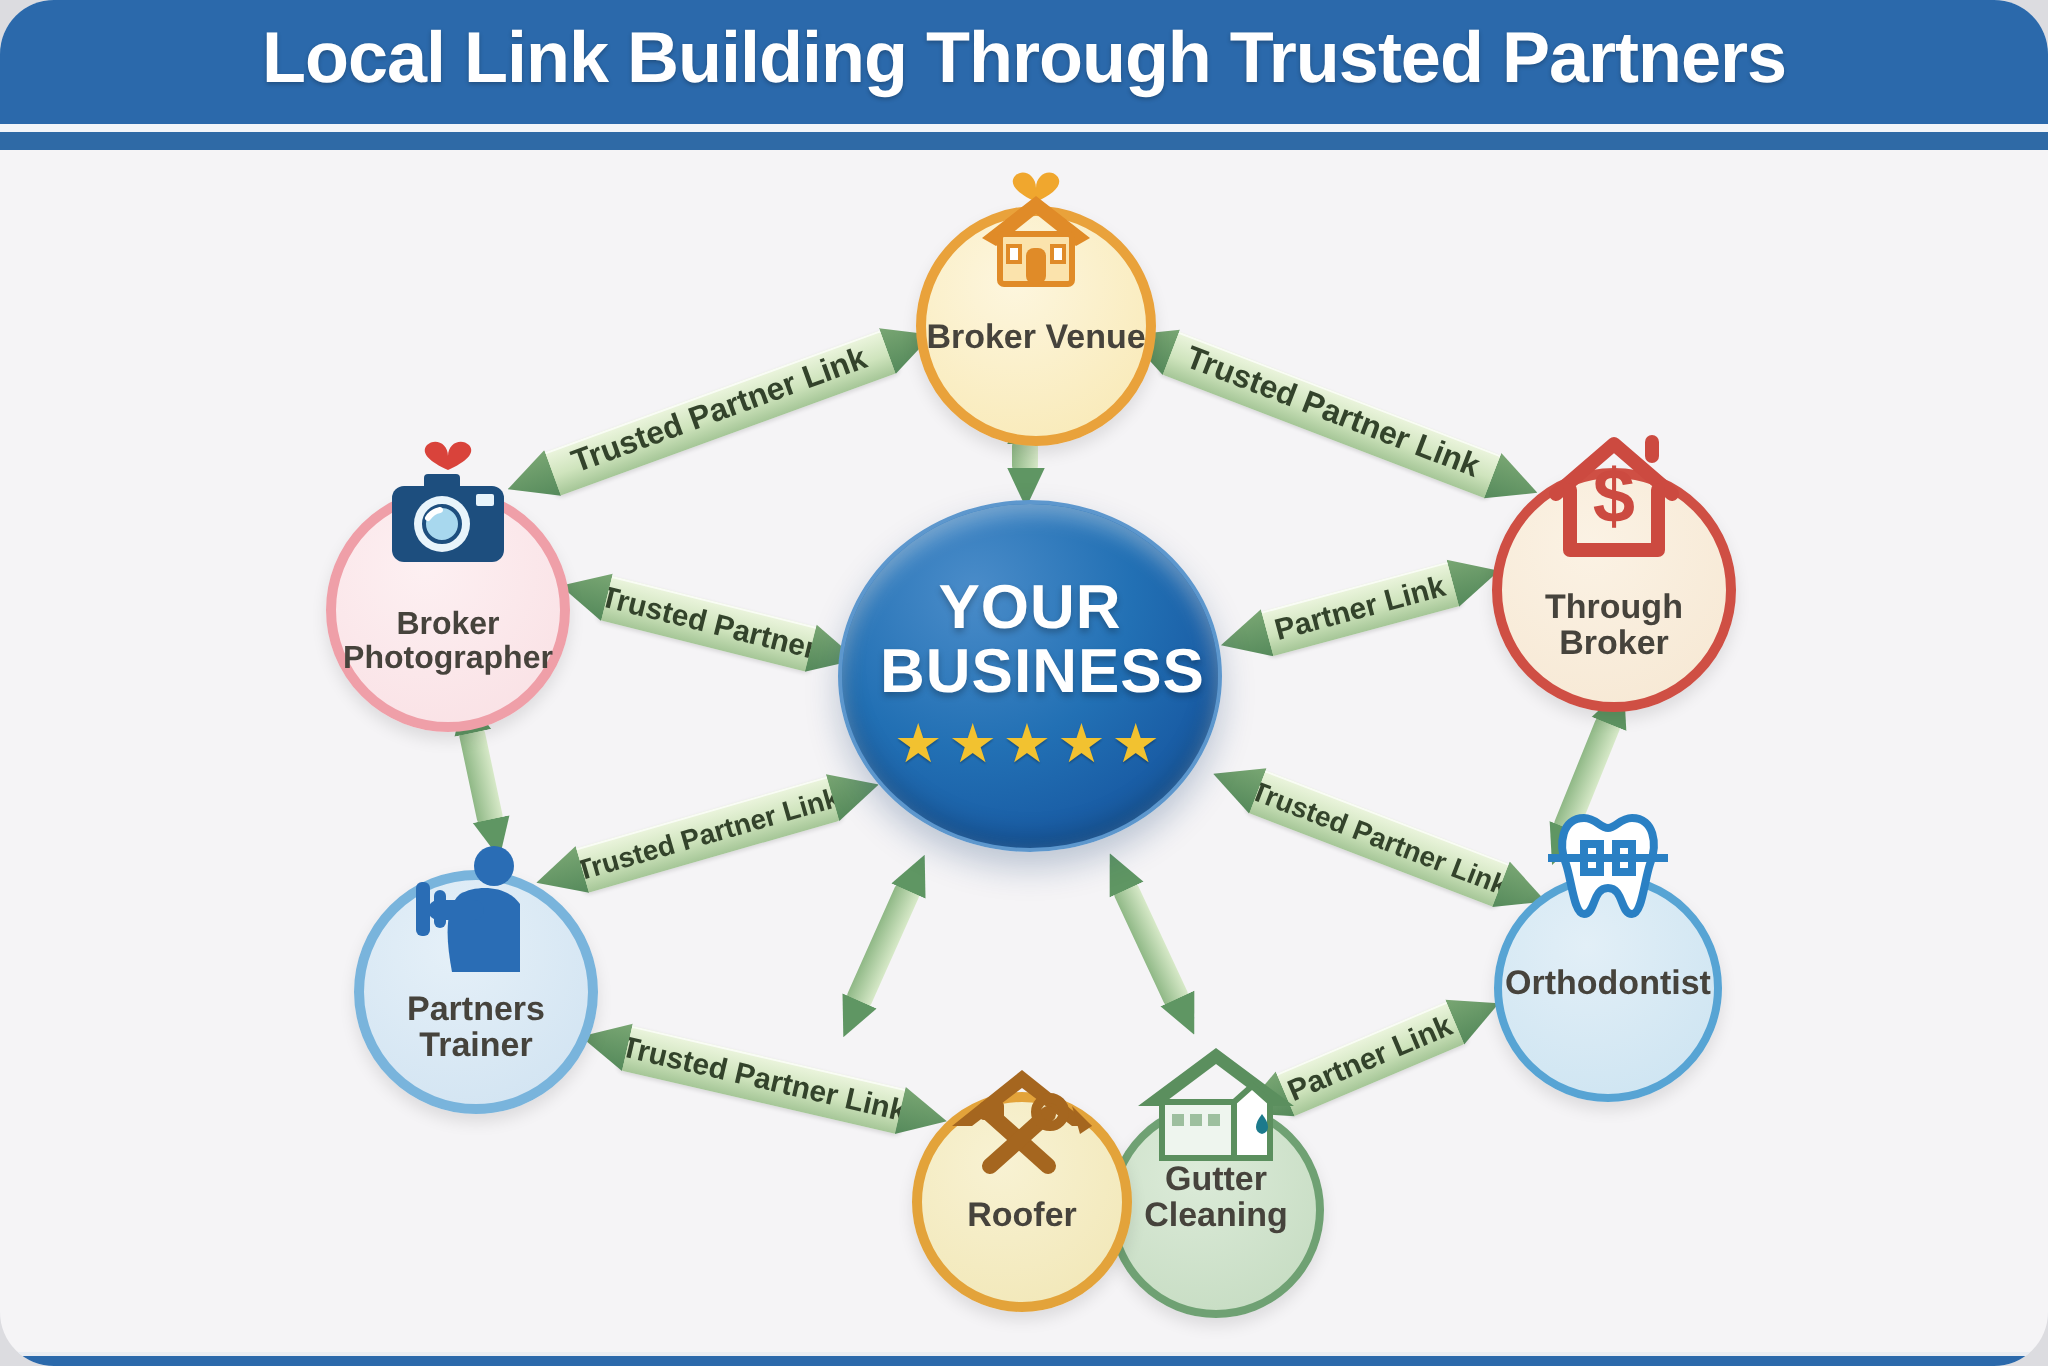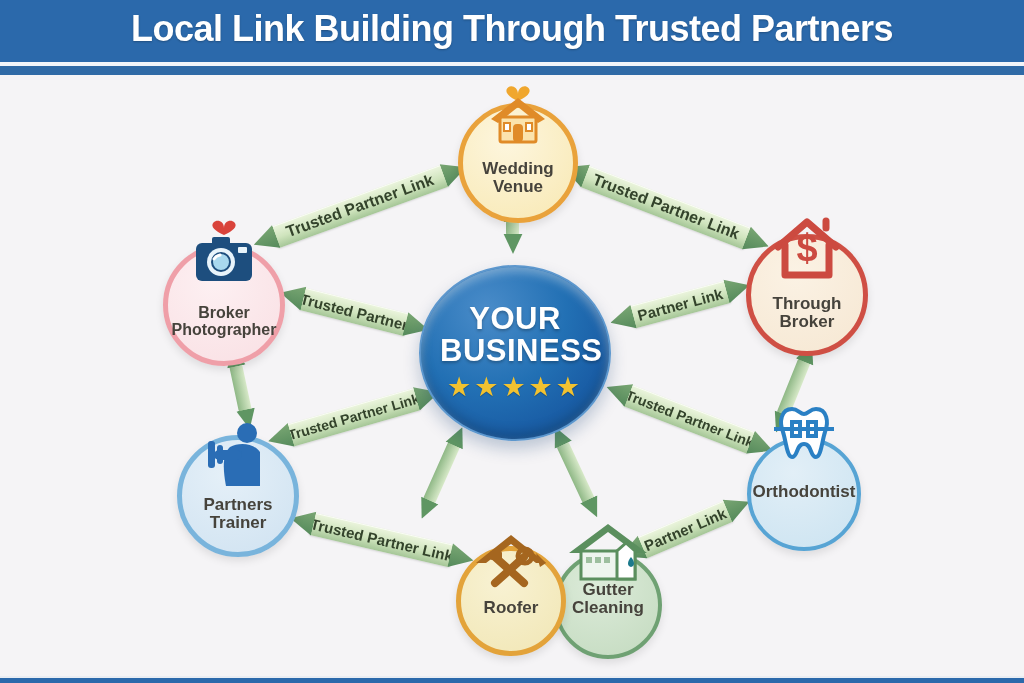--- a/index.html
+++ b/index.html
@@ -1,30 +1,30 @@
 <!DOCTYPE html>
 <html><head>
 <meta charset="utf-8">
 <style>
   html,body{margin:0;padding:0;background:#dcdce0;}
   .stage{position:relative;width:1024px;height:683px;overflow:hidden;
-         background:#f5f4f6;font-family:"Liberation Sans",sans-serif;}
+         background:#f5f4f6;font-family:"Liberation Sans",sans-serif;border-radius:27px;}
 
   
   .header{position:absolute;left:0;top:0;width:100%;height:62px;background:#2b69ab;z-index:10;}
   .header-title{position:absolute;width:100%;top:8px;text-align:center;color:#ffffff;
                 font-size:36px;font-weight:700;letter-spacing:-0.5px;
                 text-shadow:0 1px 2px rgba(0,0,0,.25);}
   .header-line{position:absolute;left:0;top:62px;width:100%;height:4px;background:#f2f5f9;z-index:10;}
   .header-stripe{position:absolute;left:0;top:66px;width:100%;height:9px;background:#2f6aa6;z-index:10;}
   .footer-line{position:absolute;left:0;bottom:5px;width:100%;height:2px;background:#e9edf3;z-index:10;}
   .footer-stripe{position:absolute;left:0;bottom:0;width:100%;height:5px;background:#2b69ab;z-index:10;}
 
   
-  .center-node{position:absolute;left:419px;top:265px;width:188px;height:172px;border-radius:50%;
+  .center-node{position:absolute;left:419px;top:250px;width:188px;height:172px;border-radius:50%;
     background:radial-gradient(circle at 35% 25%,#4a8cc9 0%,#2270b4 45%,#1a5ea6 70%,#14518f 100%);
     box-shadow:0 8px 16px rgba(20,60,110,.25), inset 0 5px 10px rgba(255,255,255,.35), inset 0 -6px 12px rgba(0,0,0,.18);
     border:2px solid #5d97cd;z-index:5;display:flex;flex-direction:column;align-items:center;justify-content:center;}
   .center-title{color:#fff;font-size:31px;font-weight:700;line-height:1.04;text-align:center;
     width:150px;letter-spacing:.5px;text-shadow:0 2px 3px rgba(0,0,0,.25);}
   .center-stars{color:#f2c230;font-size:27px;letter-spacing:3px;margin-top:4px;
     text-shadow:0 1px 1px rgba(0,0,0,.25);}
 
   
   .node{position:absolute;border-radius:50%;z-index:4;box-shadow:0 4px 8px rgba(0,0,0,.10);}
@@ -182,21 +182,21 @@
 
   <div class="node" id="node-wv">
     <svg class="icon" width="64" height="64" viewBox="0 0 64 64">
       <path d="M32 12 C32 5 25 2 21.5 6 C18 10 23 15 32 19 C41 15 46 10 42.5 6 C39 2 32 5 32 12Z" fill="#f0a72e"></path>
       <path d="M5 37 L32 16 L59 37 L52 41 L32 25 L12 41 Z" fill="#e08b28"></path>
       <rect x="14" y="35" width="36" height="25" rx="2" fill="#fbe3ac" stroke="#e08b28" stroke-width="3"></rect>
       <rect x="27" y="42" width="10" height="18" rx="4" fill="#e08b28"></rect>
       <rect x="18" y="41" width="6" height="8" fill="#fff" stroke="#e08b28" stroke-width="2"></rect>
       <rect x="40" y="41" width="6" height="8" fill="#fff" stroke="#e08b28" stroke-width="2"></rect>
     </svg>
-    <div class="node-label">Wedding Venue</div>
+    <div class="node-label">Broker Venue</div>
   </div>
 
   <div class="node" id="node-wp">
     <svg class="icon" width="72" height="68" viewBox="0 0 72 68">
       <path d="M36 9 C36 2 29 0 25.5 3.5 C22 7.5 27 12 36 16 C45 12 50 7.5 46.5 3.5 C43 0 36 2 36 9Z" fill="#d9433b"></path>
       <rect x="24" y="18" width="18" height="9" rx="2" fill="#1d4e7e"></rect>
       <rect x="8" y="24" width="56" height="38" rx="6" fill="#1d4e7e"></rect>
       <rect x="50" y="28" width="9" height="6" rx="1" fill="#e8f4fb"></rect>
       <circle cx="33" cy="43" r="14" fill="#e8f4fb"></circle>
       <circle cx="33" cy="43" r="9" fill="#a8d8ee" stroke="#1d4e7e" stroke-width="2"></circle>

